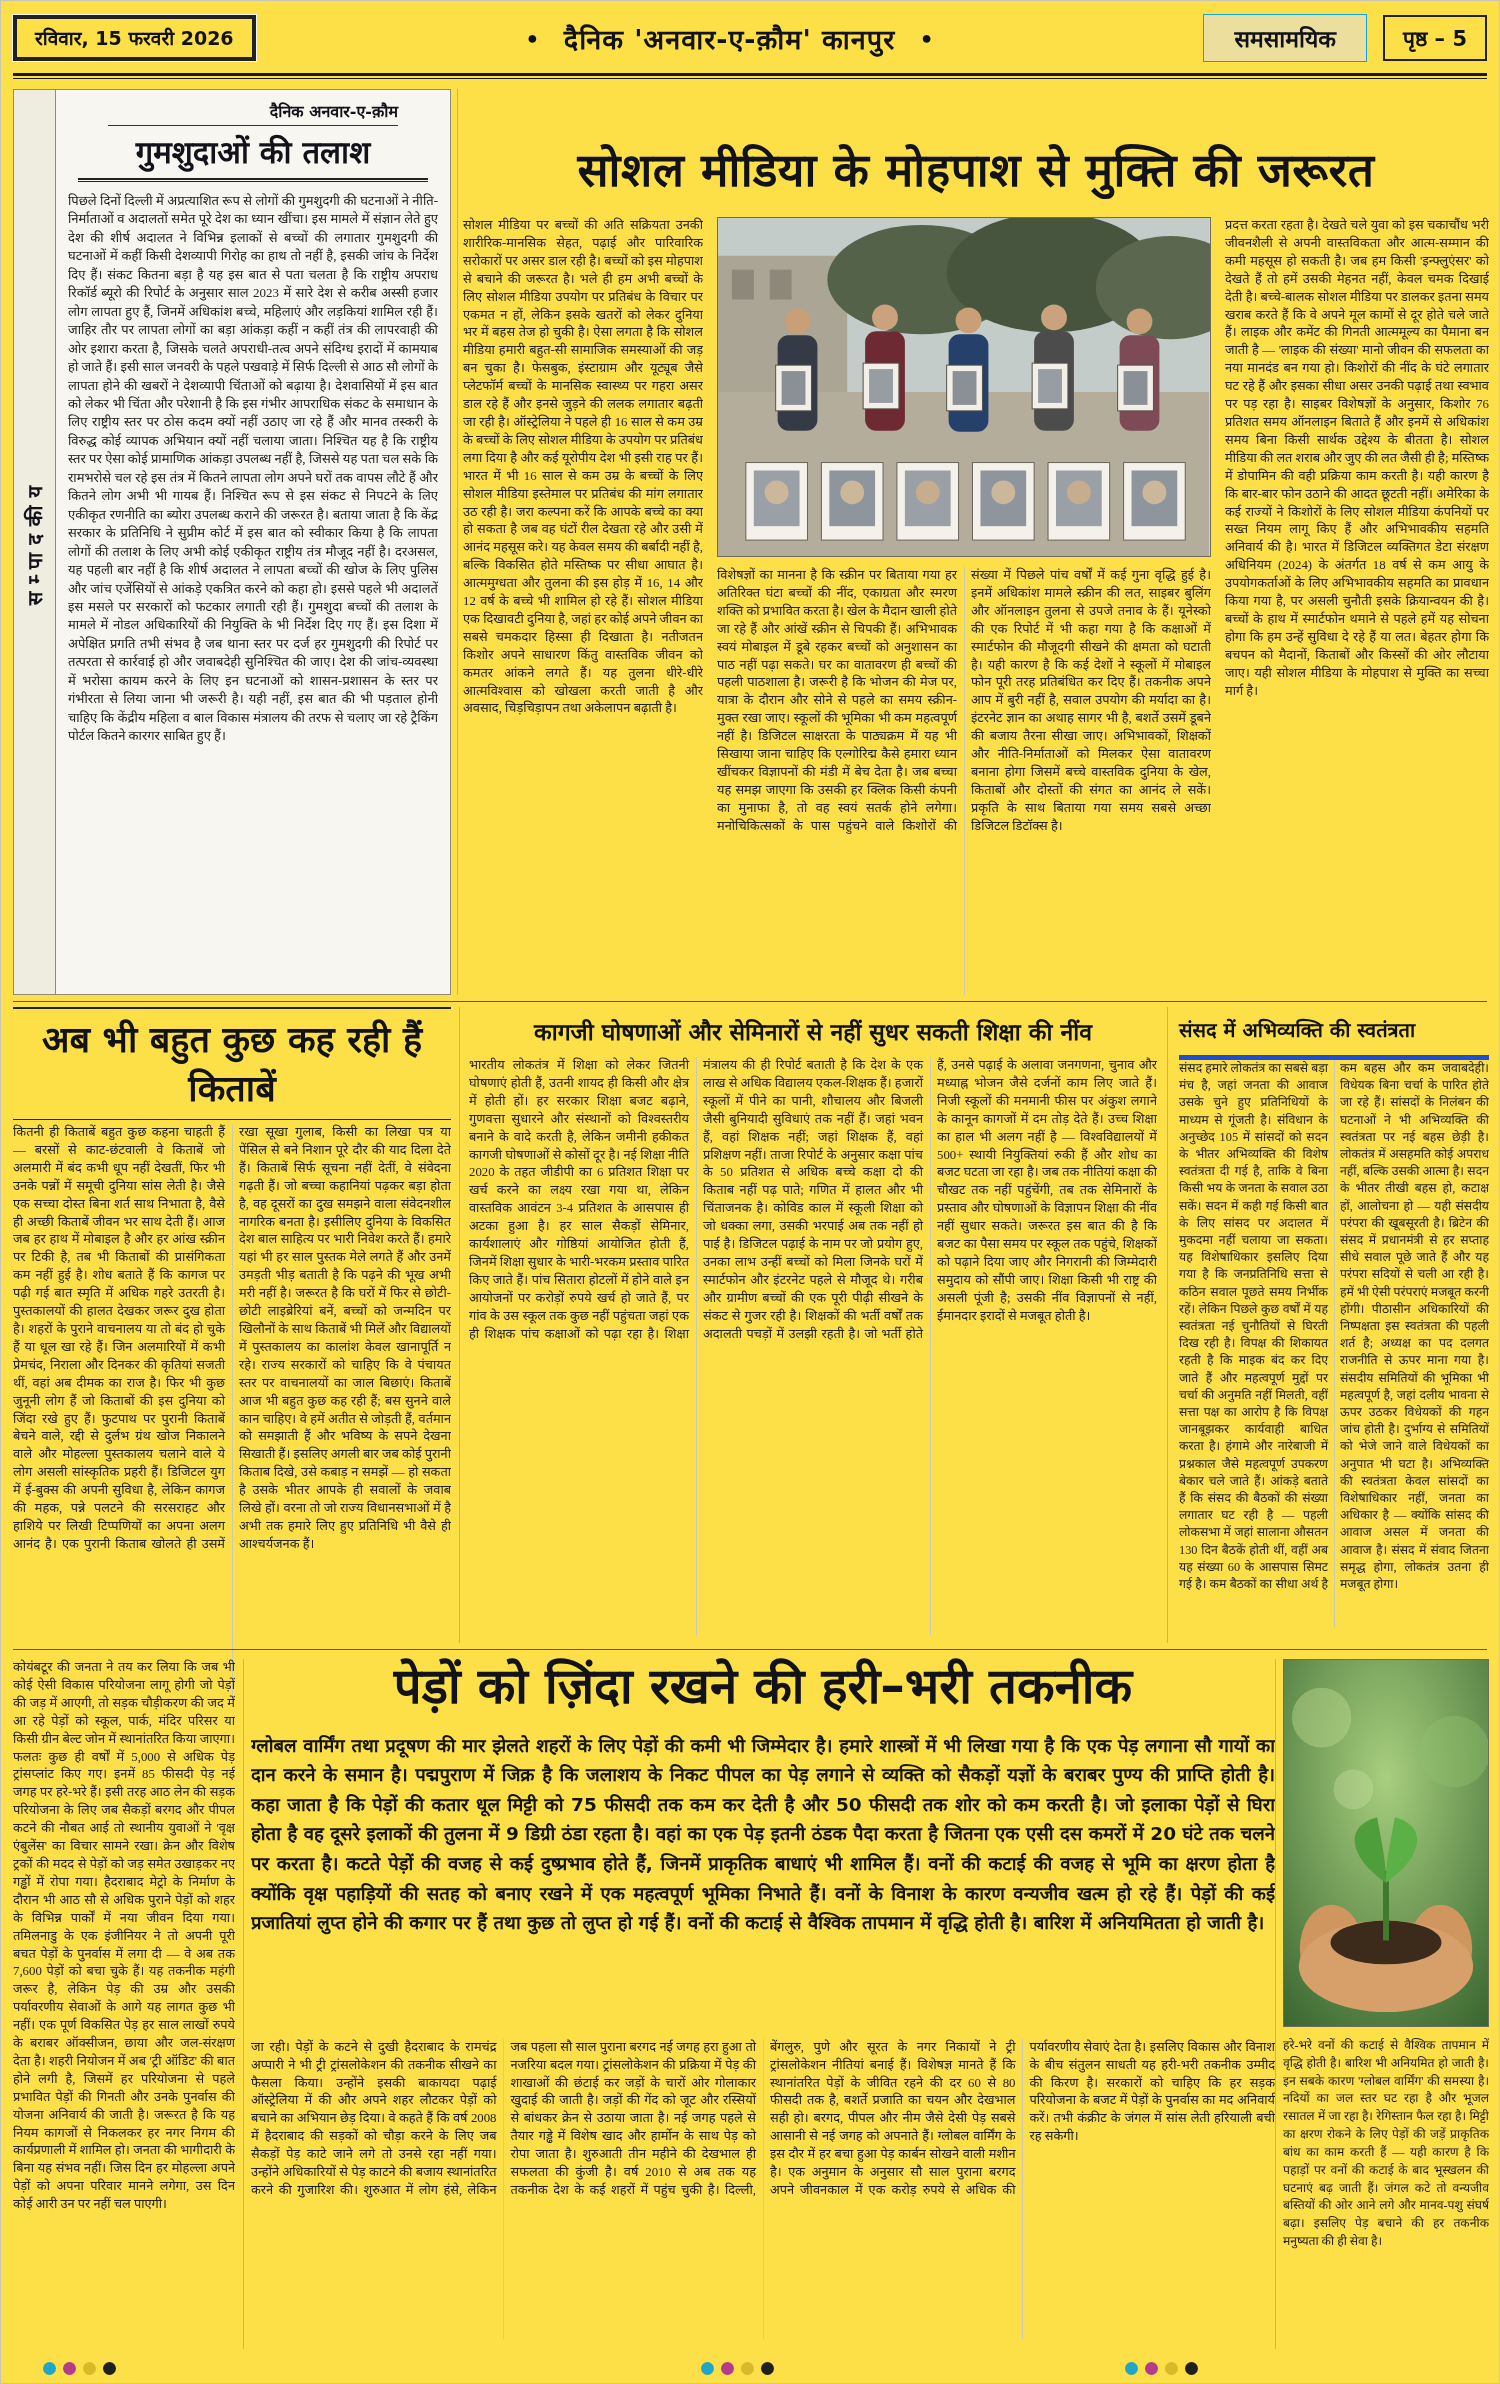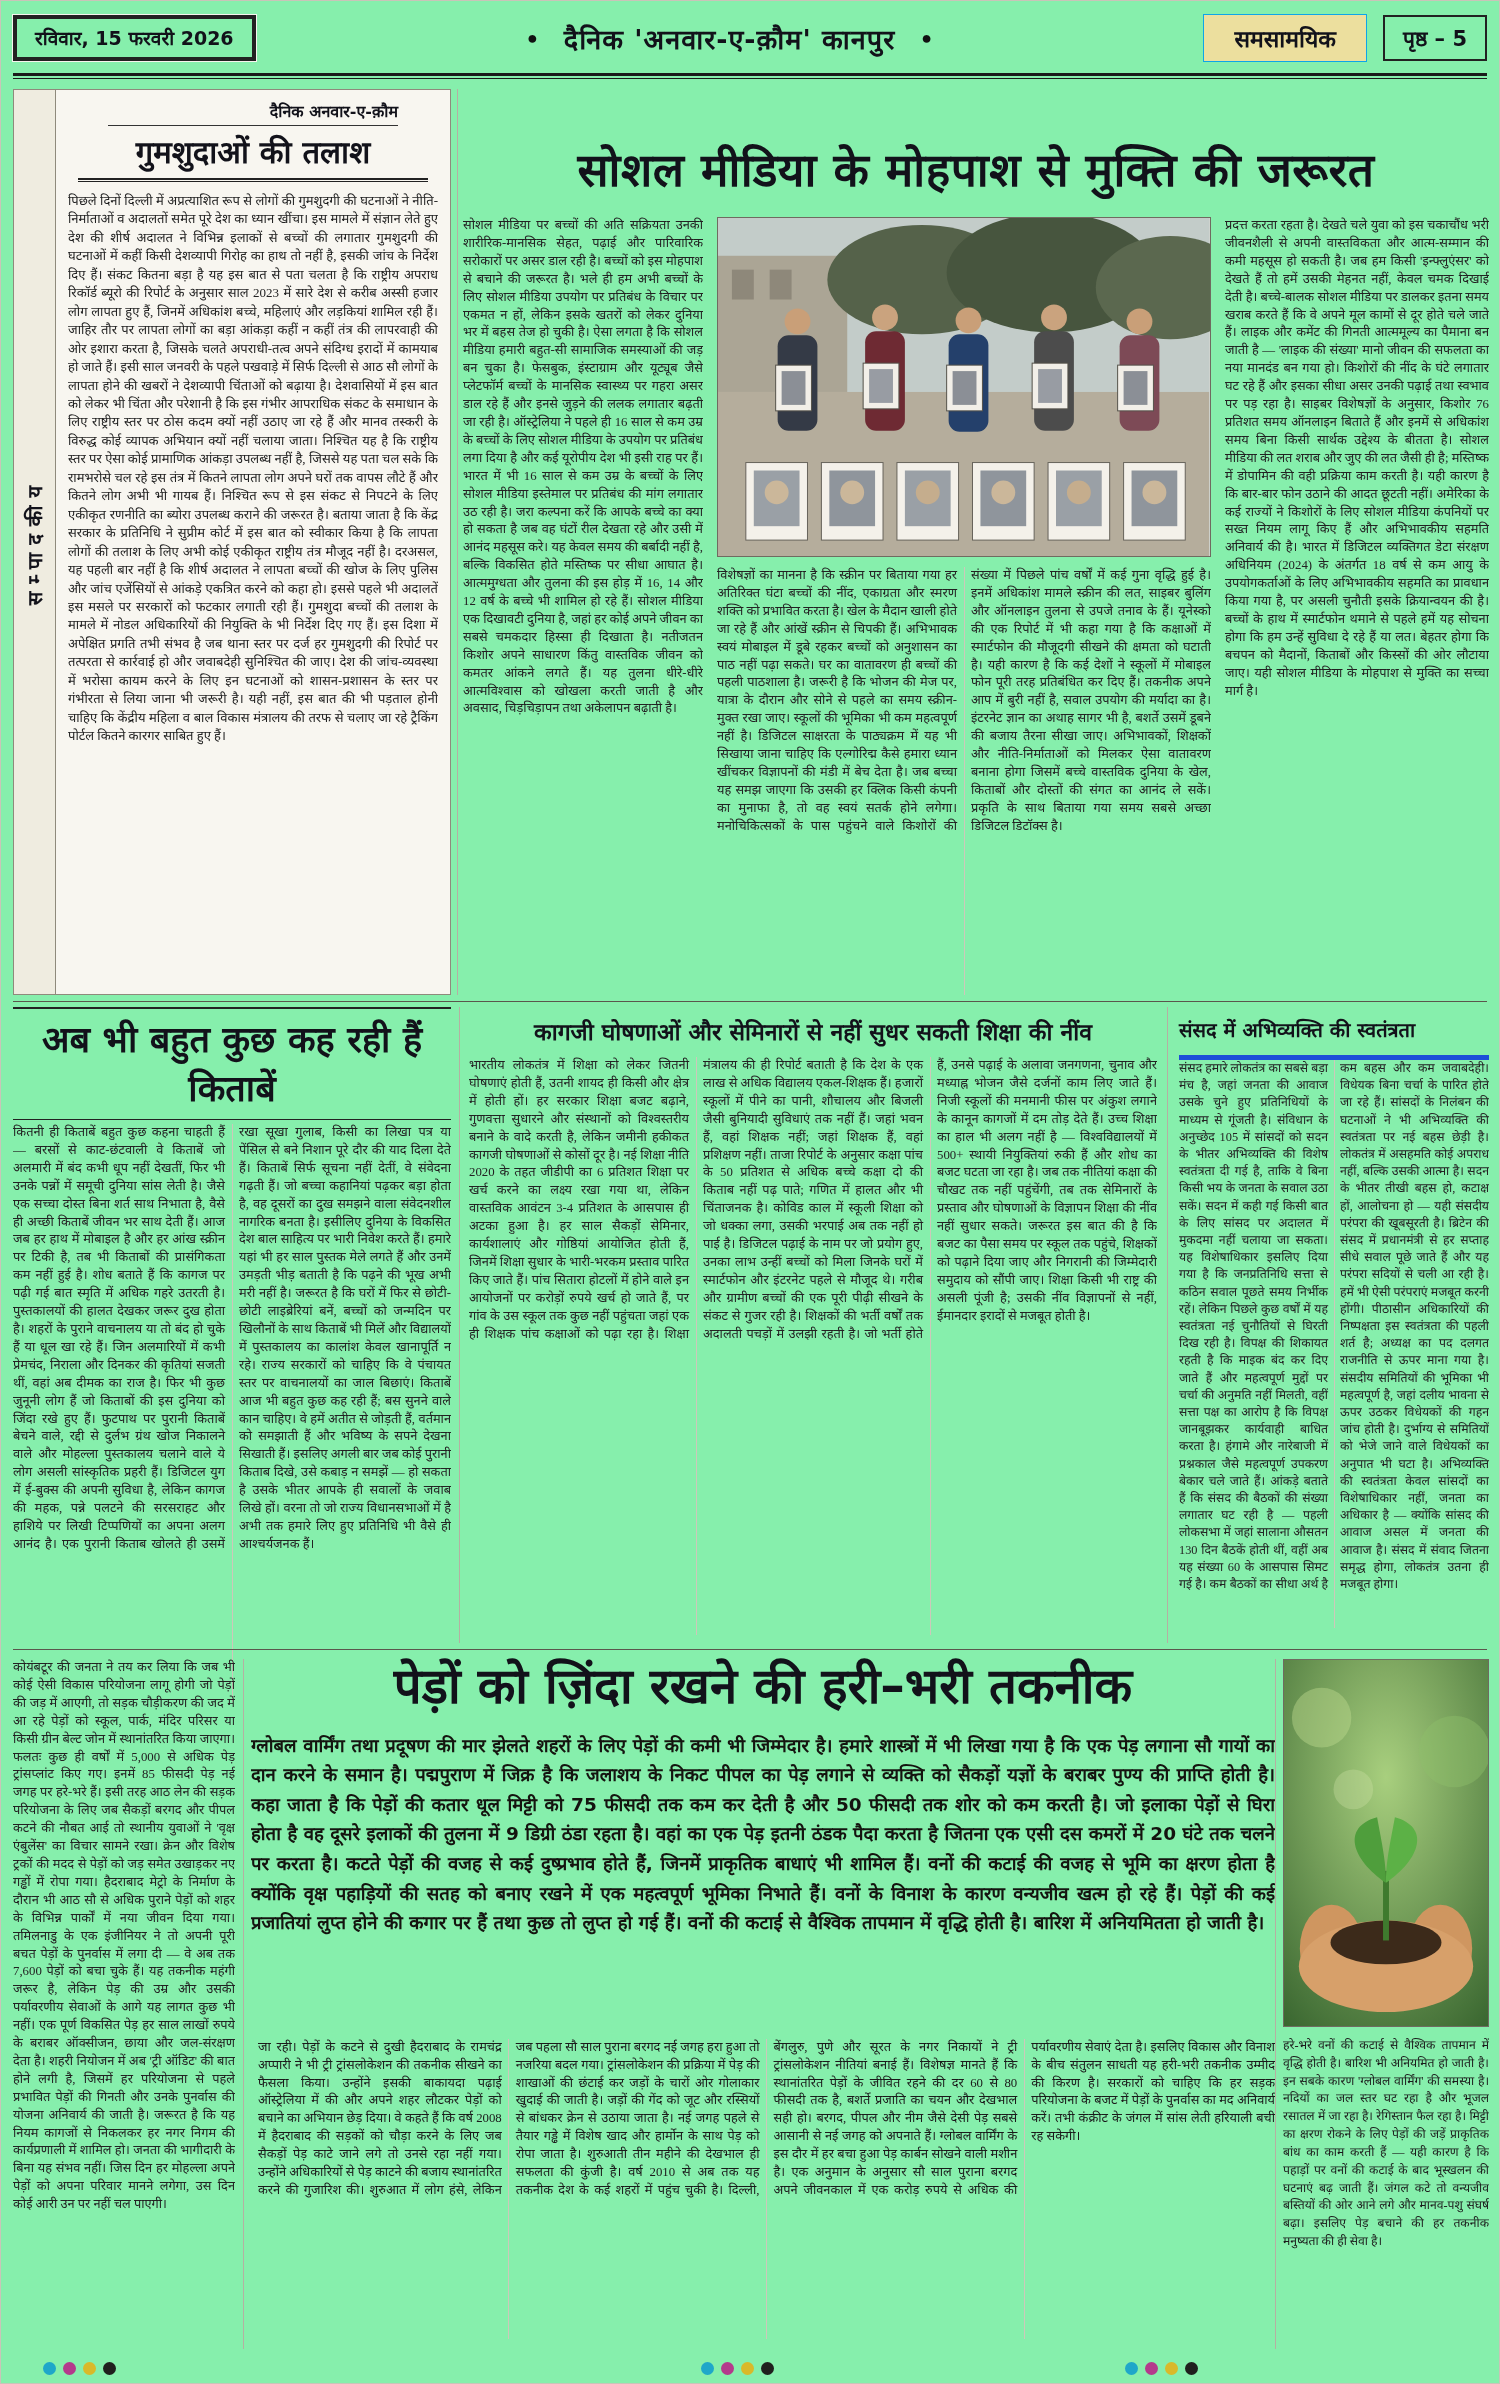--- a/index.html
+++ b/index.html
@@ -1,19 +1,19 @@
 <!DOCTYPE html>
 <html lang="hi"><head>
 <meta charset="utf-8">
 <style>
   * { margin:0; padding:0; box-sizing:border-box; }
   html,body { background:#888; }
   .page {
     position:relative; width:1500px; height:2384px; margin:0 auto;
-    background:#86efac; color:#1a1a1a; overflow:hidden;
+    background:#fde047; color:#1a1a1a; overflow:hidden;
     border:1px solid #c9c4b8;
     font-family:"Liberation Serif", serif;
   }
   .hd { font-family:"DejaVu Sans", sans-serif; font-weight:bold; color:#12121a; }
   .bodytext { font-size:12.8px; line-height:1.4; text-align:justify; overflow:hidden; color:#222; }
 
   
   .topbar { position:absolute; top:10px; left:12px; right:12px; height:54px; display:flex; align-items:center; gap:16px; }
   .date-box { border:2px solid #222; box-shadow:0 0 0 1px #f6f4ee, 0 0 0 2px #222 inset; padding:8px 20px; font-size:19px; white-space:nowrap; }
   .mast-wrap { flex:1; display:flex; align-items:center; justify-content:center; gap:26px; }
@@ -59,21 +59,21 @@
   .parliament { position:absolute; left:1178px; top:1006px; width:310px; height:636px; }
   .parl-headline { text-align:left; font-size:20px; padding:9px 0 12px; border-bottom:5px solid #1d4ed8; margin-bottom:0; }
   .parl-body { height:568px; column-count:2; column-gap:12px; column-rule:1px solid #cdc8ba; font-size:12.3px; }
 
   
   .trees { position:absolute; left:12px; top:1654px; width:1476px; height:700px; }
   .t-left { position:absolute; left:0; top:4px; width:222px; height:688px; }
   .t-center { position:absolute; left:238px; top:0; width:1024px; }
   .t-headline { text-align:center; font-size:49px; line-height:1.3; }
   .t-lead { margin-top:12px; height:296px; overflow:hidden; font-family:"DejaVu Sans", sans-serif; font-weight:bold; font-size:18.5px; line-height:1.6; text-align:justify; color:#14140f; }
-  .t-cols { margin-top:12px; height:300px; column-count:4; column-gap:14px; column-rule:1px solid #cdc8ba; overflow:hidden; font-size:12.8px; line-height:1.4; text-align:justify;margin-left:7px; }
+  .t-cols { margin-top:12px; height:300px; column-count:4; column-gap:14px; column-rule:1px solid #cdc8ba; overflow:hidden; font-size:12.8px; line-height:1.4; text-align:justify; }
   .t-right { position:absolute; right:0; top:4px; width:206px; }
   .plant-photo { height:368px; border:1px solid #6f6b60; }
   .plant-photo svg { width:100%; height:100%; display:block; }
   .t-caption { margin-top:10px; height:300px; overflow:hidden; font-size:12.2px; line-height:1.46; text-align:justify; }
 
   
   .regmarks { position:absolute; bottom:8px; display:flex; gap:7px; }
   .reg-dot { width:13px; height:13px; border-radius:50%; }
   .rd-c { background:#1fa7c9; } .rd-m { background:#b43a8c; } .rd-y { background:#d9b92a; } .rd-k { background:#20201e; }
 </style>

